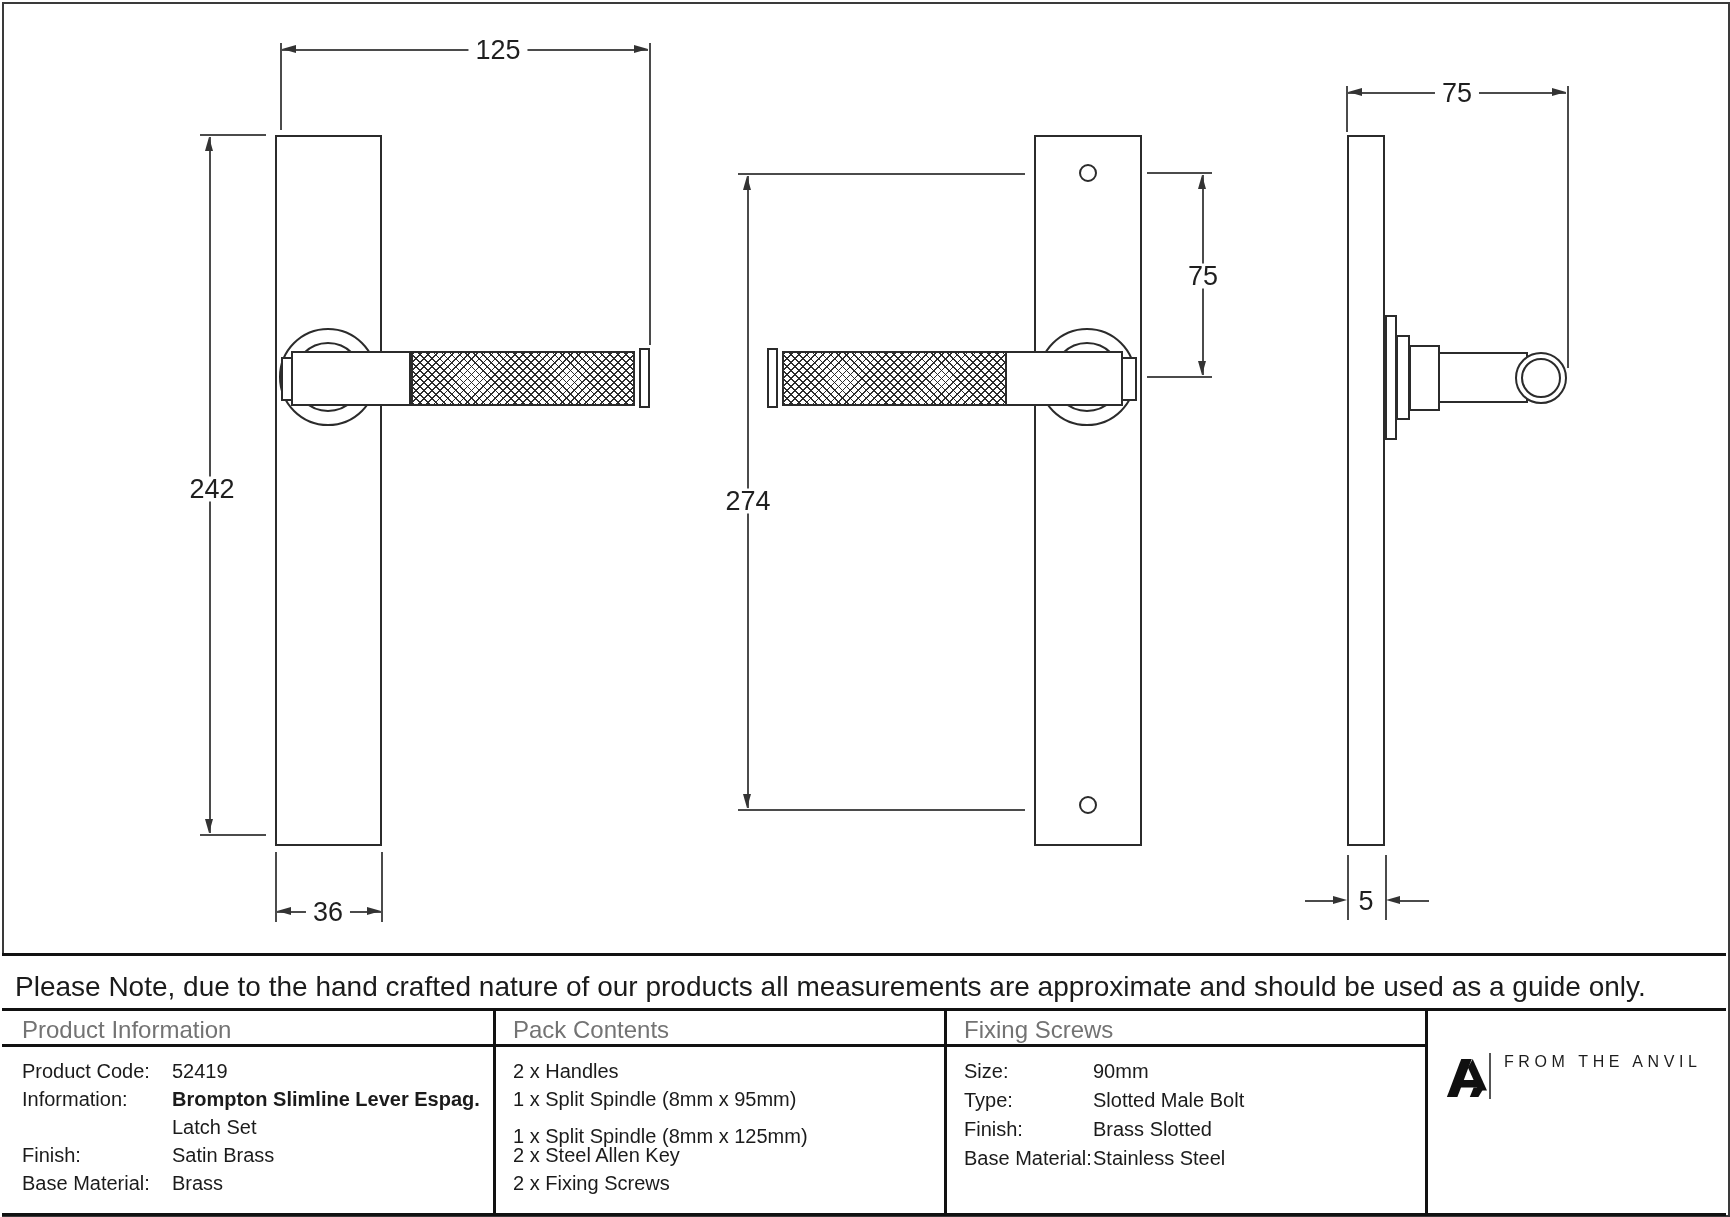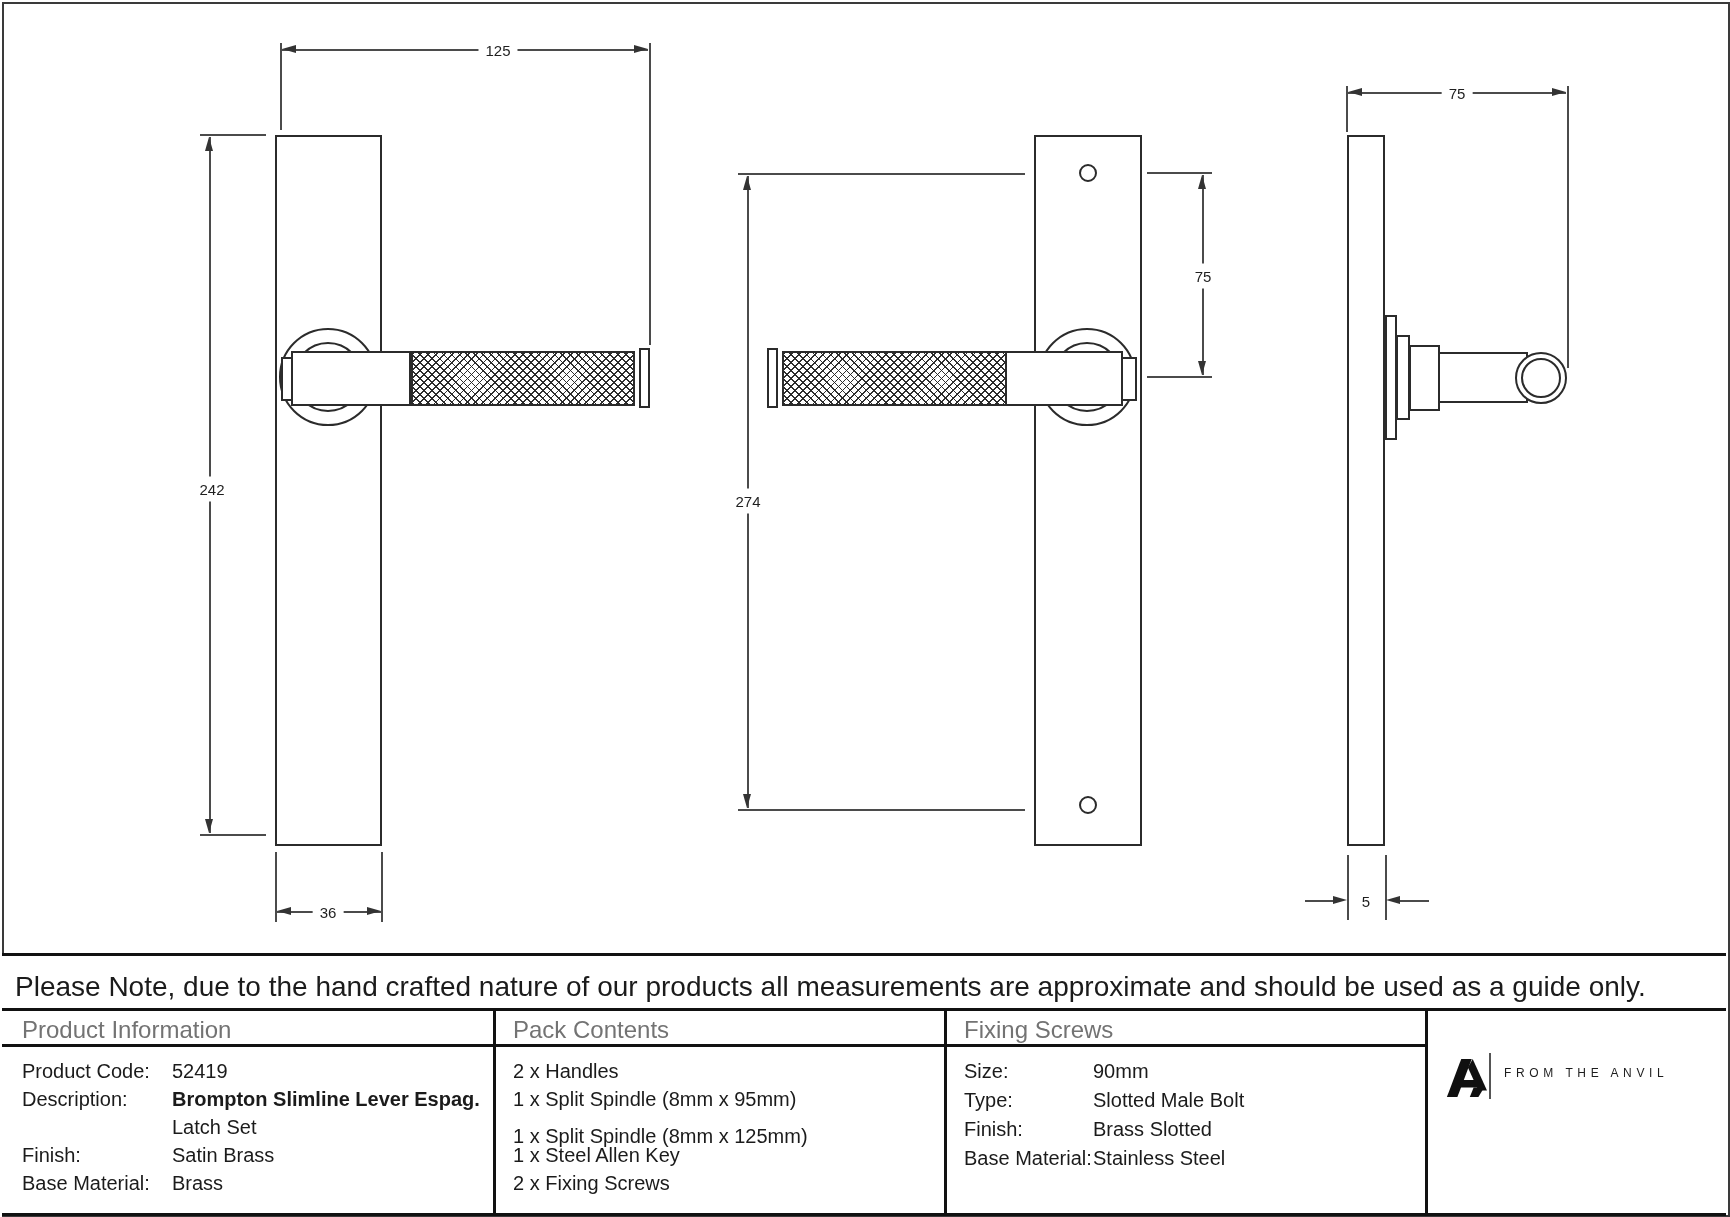--- a/index.html
+++ b/index.html
@@ -16,34 +16,34 @@
       repeating-linear-gradient(135deg,rgba(35,35,35,.95) 0px,rgba(35,35,35,.95) 1.2px,transparent 1.2px,transparent 5.6px);}
   
   .hl{position:absolute;height:1.6px;background:#4b4b4b;}
   .vl{position:absolute;width:1.6px;background:#4b4b4b;}
   .arr{position:absolute;width:0;height:0;border-style:solid;}
   .arr.l{border-width:4.5px 14px 4.5px 0;border-color:transparent #333 transparent transparent;}
   .arr.r{border-width:4.5px 0 4.5px 14px;border-color:transparent transparent transparent #333;}
   .arr.u{border-width:0 4.5px 14px 4.5px;border-color:transparent transparent #333 transparent;}
   .arr.d{border-width:14px 4.5px 0 4.5px;border-color:#333 transparent transparent transparent;}
   .dimlabel{position:absolute;transform:translate(-50%,-50%);background:#fff;padding:0 7px;
-            font-size:15px;line-height:25px;color:#1f1f1f;white-space:nowrap;}
+            font-size:27px;line-height:25px;color:#1f1f1f;white-space:nowrap;}
   
   .notebar{position:absolute;left:2px;top:953px;width:1724px;height:55px;box-sizing:border-box;
            border-top:3px solid #111;background:#fff;}
   .notetext{position:absolute;left:13px;top:15px;font-size:28px;color:#1b1b1b;}
   .tablewrap{position:absolute;left:2px;top:1008px;width:1724px;height:208px;box-sizing:border-box;
              border-top:3px solid #111;border-bottom:3px solid #111;background:#fff;}
   .colline{position:absolute;top:0;width:3px;height:100%;background:#111;}
   .headline{position:absolute;left:0;top:33px;width:1423px;height:3px;background:#111;}
   .th{position:absolute;top:5px;font-size:24px;color:#737373;}
   .cell{position:absolute;font-size:20px;color:#1b1b1b;white-space:nowrap;}
   .logo{position:absolute;left:1425px;top:0;width:299px;height:100%;}
   .logosep{position:absolute;left:62px;top:42px;width:1.6px;height:46px;background:#555;}
-  .logotext{position:absolute;left:77px;top:55px;font-size:12px;letter-spacing:4.6px;
+  .logotext{position:absolute;left:77px;top:42px;font-size:16px;letter-spacing:4.6px;
             color:#1d1d1d;white-space:nowrap;}
   .logomark{position:absolute;left:18px;top:46px;}
 </style>
 </head>
 <body>
 
 <div id="page">
   <div class="frame"></div>
 
   <div>
@@ -137,33 +137,33 @@
     <div class="colline" style="left:942px;"></div>
     <div class="colline" style="left:1423px;"></div>
     <div class="headline"></div>
 
     <div class="th" style="left:20px;">Product Information</div>
     <div class="th" style="left:511px;">Pack Contents</div>
     <div class="th" style="left:962px;">Fixing Screws</div>
 
     <div class="cell" style="left:20px;top:49px;">Product Code:</div>
     <div class="cell" style="left:170px;top:49px;">52419</div>
-    <div class="cell" style="left:20px;top:77px;">Description:</div>
+    <div class="cell" style="left:20px;top:77px;">Information:</div>
     <div class="cell" style="left:170px;top:77px;font-weight:bold;">Brompton Slimline Lever Espag.</div>
     <div class="cell" style="left:20px;top:105px;"></div>
     <div class="cell" style="left:170px;top:105px;">Latch Set</div>
     <div class="cell" style="left:20px;top:133px;">Finish:</div>
     <div class="cell" style="left:170px;top:133px;">Satin Brass</div>
     <div class="cell" style="left:20px;top:161px;">Base Material:</div>
     <div class="cell" style="left:170px;top:161px;">Brass</div>
 
     <div class="cell" style="left:511px;top:49px;">2 x Handles</div>
     <div class="cell" style="left:511px;top:77px;">1 x Split Spindle (8mm x 95mm)</div>
     <div class="cell" style="left:511px;top:105px;margin-top:9px;">1 x Split Spindle (8mm x 125mm)</div>
-    <div class="cell" style="left:511px;top:133px;">1 x Steel Allen Key</div>
+    <div class="cell" style="left:511px;top:133px;">2 x Steel Allen Key</div>
     <div class="cell" style="left:511px;top:161px;">2 x Fixing Screws</div>
 
     <div class="cell" style="left:962px;top:49px;">Size:</div>
     <div class="cell" style="left:1091px;top:49px;">90mm</div>
     <div class="cell" style="left:962px;top:78px;">Type:</div>
     <div class="cell" style="left:1091px;top:78px;">Slotted Male Bolt</div>
     <div class="cell" style="left:962px;top:107px;">Finish:</div>
     <div class="cell" style="left:1091px;top:107px;">Brass Slotted</div>
     <div class="cell" style="left:962px;top:136px;">Base Material:</div>
     <div class="cell" style="left:1091px;top:136px;">Stainless Steel</div>

